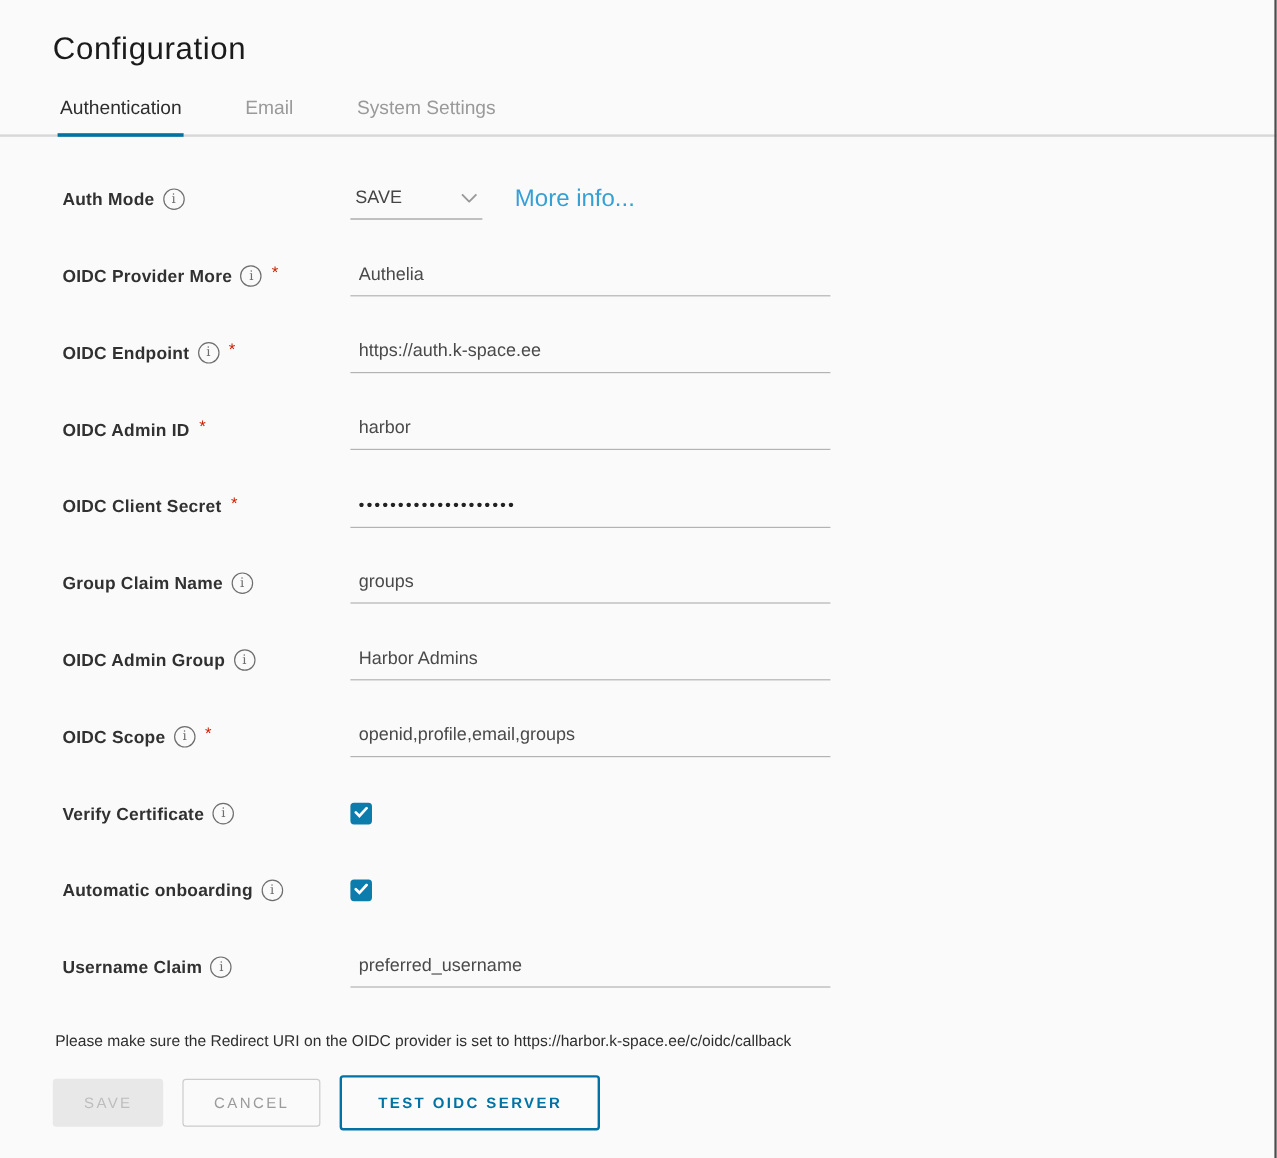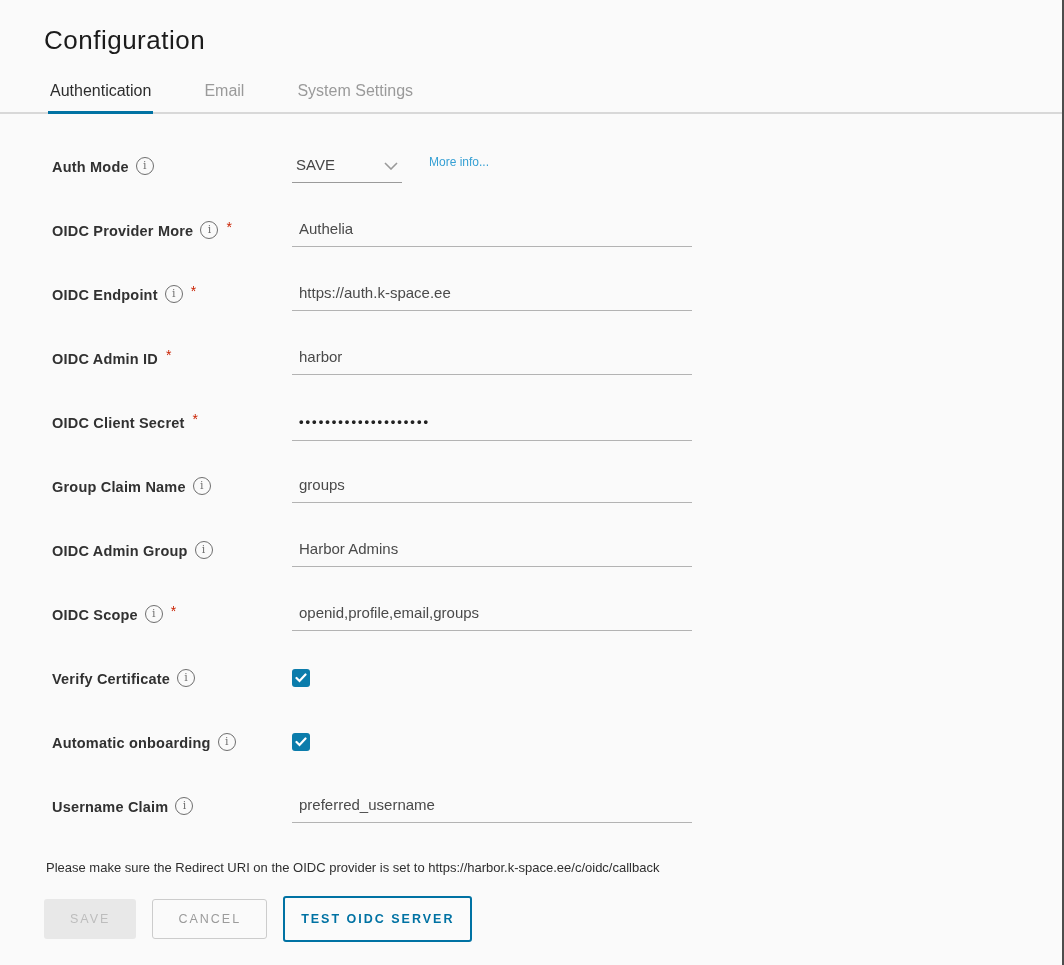--- a/index.html
+++ b/index.html
@@ -55,38 +55,38 @@
     font-size:15px; color:#4a4a4a; padding:0 0 9px 7px;
   }
   .password-input { font-size:13px; font-weight:700; letter-spacing:2px; color:#222; padding-bottom:11px; }
   .select-row { display:flex; align-items:flex-start; }
   .select {
     width:102px; display:flex; justify-content:space-between; align-items:center;
     border-bottom:1px solid #9a9a9a; padding:0 4px 9px 4px;
     font-size:15px; color:#454545; cursor:pointer;
   }
   .more-info {
-    margin-left:27px; font-size:12px; color:#36a0d4;
+    margin-left:27px; font-size:20px; color:#36a0d4;
     text-decoration:none; position:relative; top:-1px; cursor:pointer;
   }
   .checkbox {
     width:18px; height:18px; margin-top:1px;
     background:#0b7cab; border-radius:3px;
     display:flex; align-items:center; justify-content:center; cursor:pointer;
   }
   .note { font-size:13px; color:#2f2f2f; margin:20px 0 0 2px; }
   .actions { display:flex; align-items:center; gap:16px; margin-top:21px; }
   .btn {
     font-family:"Liberation Sans", sans-serif;
     font-size:12.5px; letter-spacing:2px; text-transform:uppercase;
     border-radius:3px; cursor:pointer;
   }
   .btn-save { height:40px; padding:0 26px; background:#e8e8e8; color:#bdbdbd; border:none; cursor:default; }
   .btn-cancel { height:40px; padding:0 25px; background:transparent; color:#9b9b9b; border:1px solid #cccccc; }
-  .btn-test { height:46px; padding:0 16px; background:#fbfbfb; color:#0072a3; border:2px solid #0072a3; font-weight:700; }
+  .btn-test { height:46px; padding:0 30px; background:#fbfbfb; color:#0072a3; border:2px solid #0072a3; font-weight:700; }
 </style>
 </head>
 <body>
 
 <div class="page">
   <h1 class="page-title">Configuration</h1>
 
   <nav class="tabs">
     <a class="tab active">Authentication</a>
     <a class="tab">Email</a>

